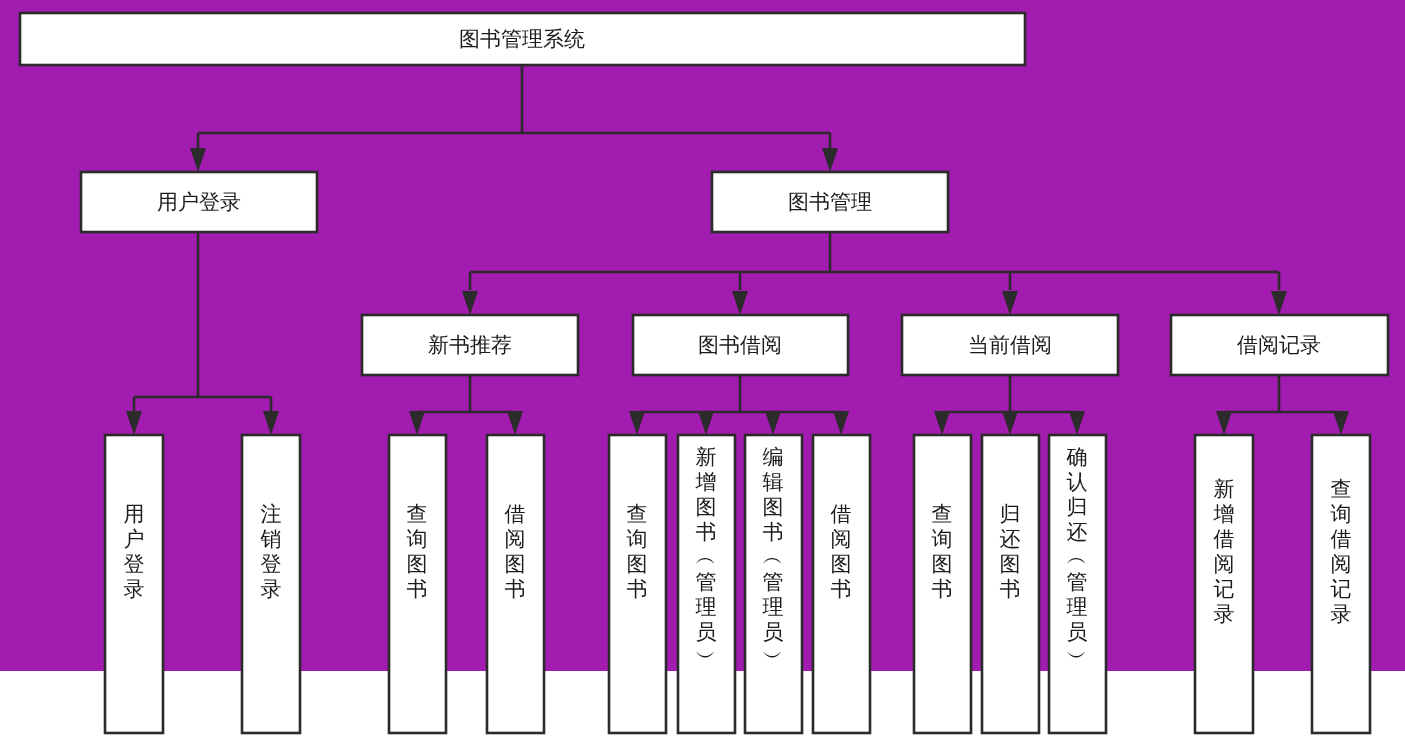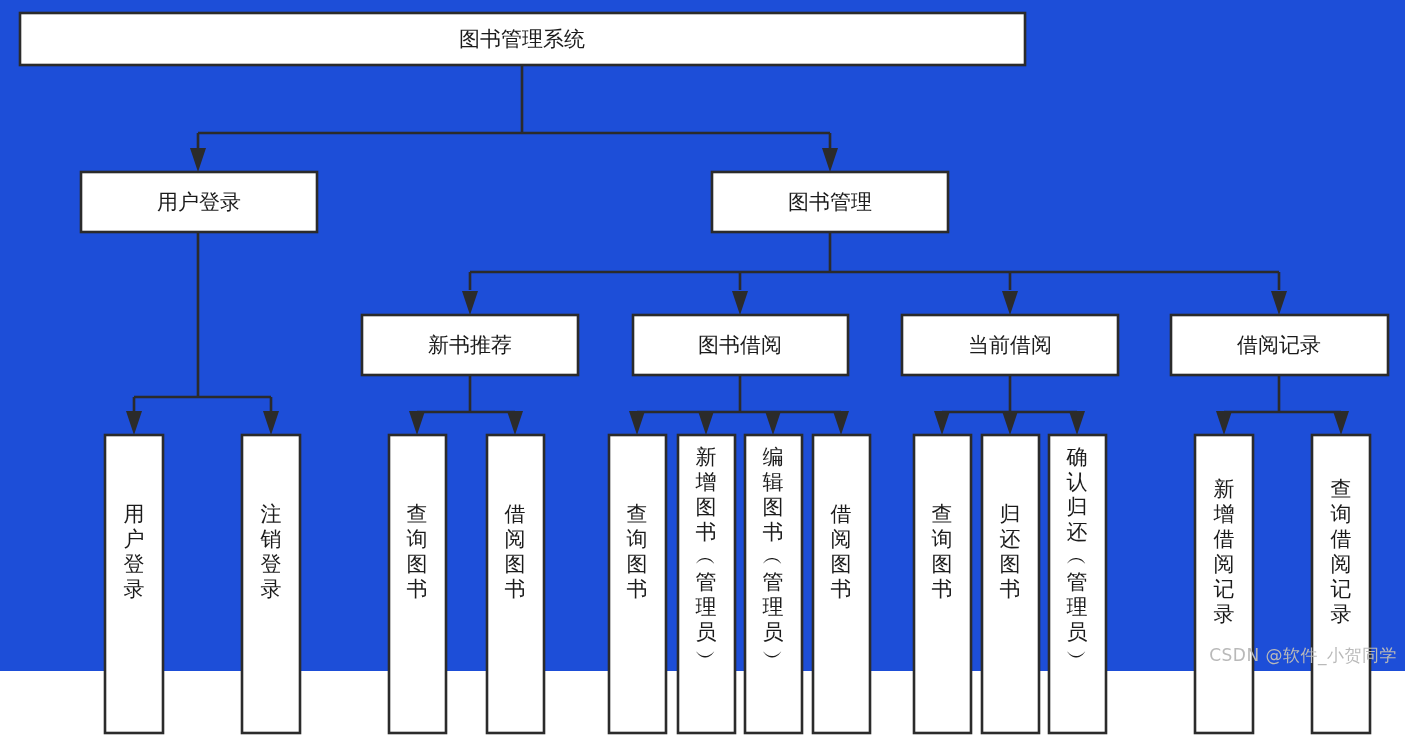--- a/index.html
+++ b/index.html
@@ -11,21 +11,21 @@
   body {
     width: 1405px;
     height: 747px;
     overflow: hidden;
     font-family: "DejaVu Sans", "Liberation Sans", sans-serif;
   }
   #diagram-root {
     position: relative;
     width: 1405px;
     height: 671px;
-    background: #1d4ed8;
+    background: #a21caf;
   }
   svg#diagram-svg {
     position: absolute;
     left: 0;
     top: 0;
     width: 1405px;
     height: 747px;
     display: block;
   }
   .node-rect {
@@ -226,14 +226,13 @@
       <text class="node-label-v" x="1224" y="490"><tspan x="1224" dy="0" class="vchar">新</tspan><tspan x="1224" dy="25" class="vchar">增</tspan><tspan x="1224" dy="25" class="vchar">借</tspan><tspan x="1224" dy="25" class="vchar">阅</tspan><tspan x="1224" dy="25" class="vchar">记</tspan><tspan x="1224" dy="25" class="vchar">录</tspan></text>
     </g>
 
     <g>
       <rect class="node-rect" x="1312" y="435" width="58" height="298"></rect>
       <text class="node-label-v" x="1341" y="490"><tspan x="1341" dy="0" class="vchar">查</tspan><tspan x="1341" dy="25" class="vchar">询</tspan><tspan x="1341" dy="25" class="vchar">借</tspan><tspan x="1341" dy="25" class="vchar">阅</tspan><tspan x="1341" dy="25" class="vchar">记</tspan><tspan x="1341" dy="25" class="vchar">录</tspan></text>
     </g>
 
   </svg>
 
-  <div class="watermark">CSDN @软件_小贺同学</div>
 </div>
 
 </body></html>

